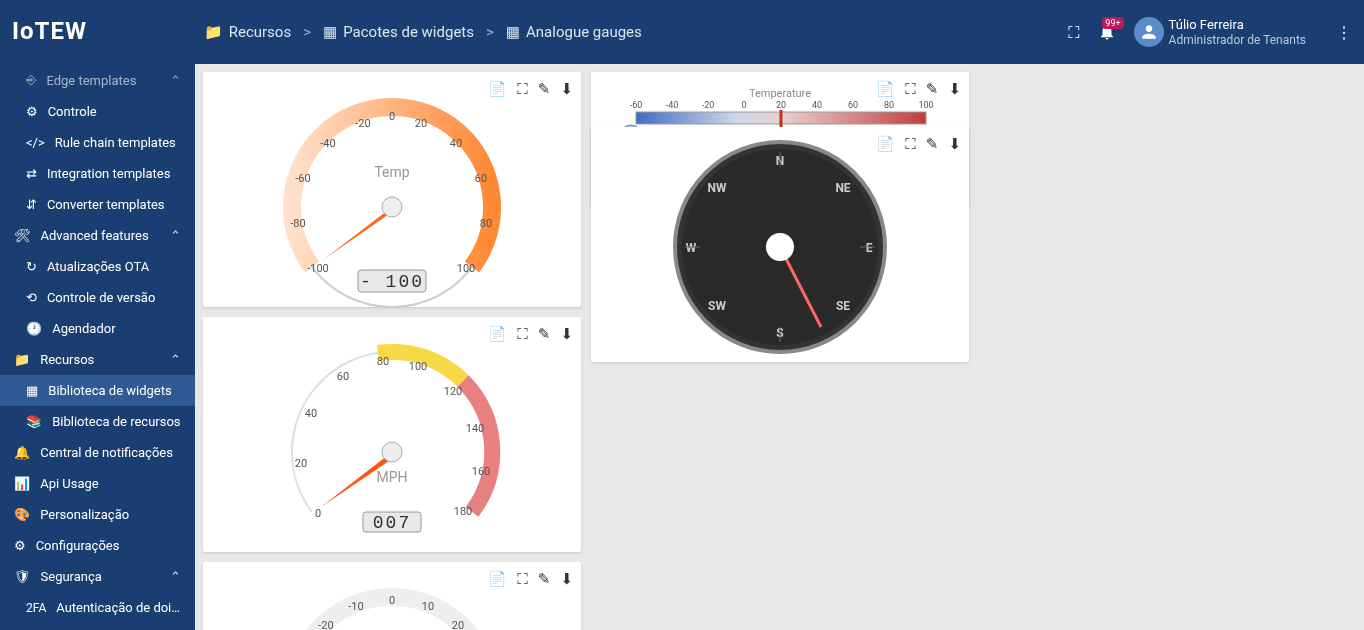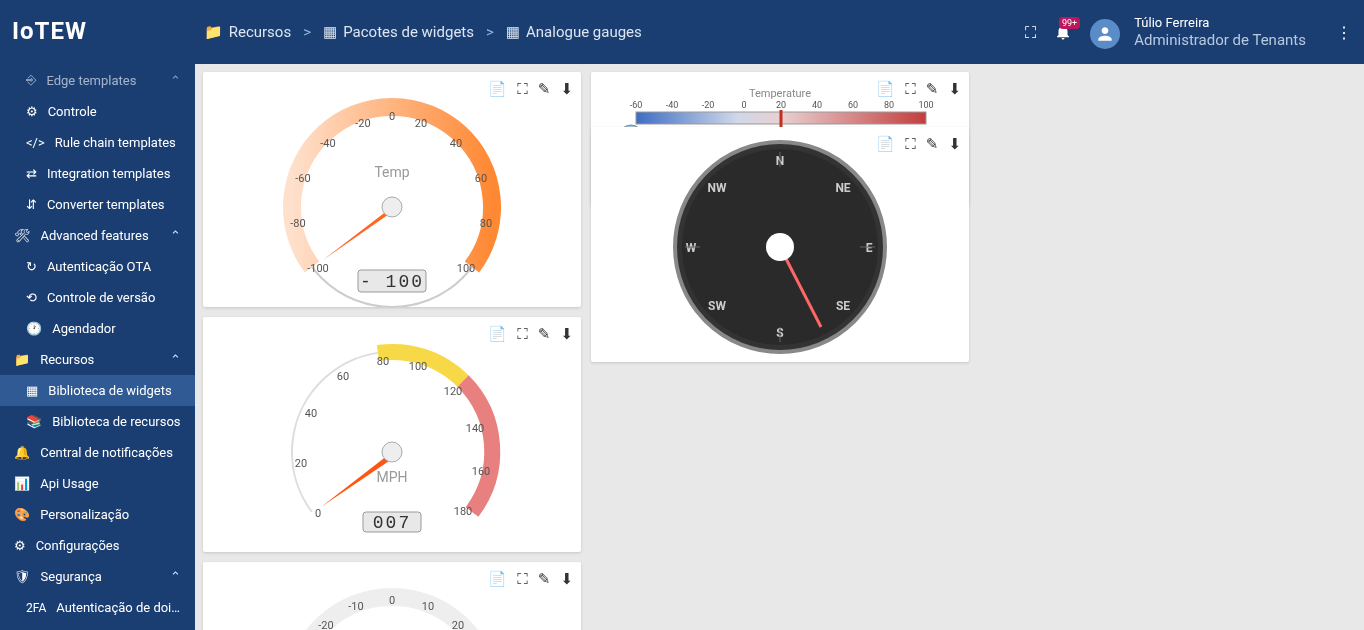--- a/index.html
+++ b/index.html
@@ -7,25 +7,25 @@
 .topbar{background:#1a3e72;height:64px;display:flex;align-items:center;color:#fff;padding:17px 12px}
 .logo{font-size:26px;font-weight:bold;letter-spacing:1px;margin-right:100px;display:flex;align-items:center}
 .logo svg{margin-right:2px}
 .breadcrumb{flex:1;display:flex;align-items:center;gap:12px;font-size:15px}
 .bc-item{display:flex;align-items:center;gap:6px;color:#dce5f0}
 .bc-sep{color:#9db4d4}
 .top-actions{display:flex;align-items:center;gap:18px}
 .icon-btn{cursor:pointer;color:#fff;display:flex;align-items:center;justify-content:center}
 .bell{position:relative}
 .badge{position:absolute;top:-6px;right:-8px;background:#be185d;color:#fff;font-size:9px;padding:1px 3px;border-radius:4px}
-.user{display:flex;align-items:flex-end;gap:14px}
+.user{display:flex;align-items:flex-start;gap:5px}
 .avatar{width:30px;height:30px;background:#5a8dc7;border-radius:50%;display:flex;align-items:center;justify-content:center}
 .user-info{display:flex;flex-direction:column;line-height:1.2}
 .user-name{font-size:13px}
-.user-role{font-size:15px;color:#b8c9de}
+.user-role{font-size:12px;color:#b8c9de}
 .more-v{margin-left:12px;cursor:pointer}
 .layout{display:flex;height:580px}
 .sidebar{width:195px;background:#1a3e72;color:#fff;overflow:hidden;font-size:13px}
 .nav-item{display:flex;align-items:center;gap:10px;padding:8px 14px;cursor:pointer}
 .nav-item.sub{padding-left:26px}
 .nav-item.active{background:#305a94}
 .nav-item.header{justify-content:space-between}
 .nav-label{flex:1;white-space:nowrap;overflow:hidden;text-overflow:ellipsis}
 .chev{color:#cfdbec}
 .content{flex:1;padding:8px;display:flex;flex-wrap:wrap;align-content:flex-start;gap:10px;overflow:auto}
@@ -117,21 +117,21 @@
         <span>⇵</span>
         <span class="nav-label">Converter templates</span>
       </div>
     <div class="nav-item header">
         <span>🛠</span>
         <span class="nav-label">Advanced features</span>
         <span class="chev">⌃</span>
       </div>
     <div class="nav-item sub">
         <span>↻</span>
-        <span class="nav-label">Autenticação OTA</span>
+        <span class="nav-label">Atualizações OTA</span>
       </div>
     <div class="nav-item sub">
         <span>⟲</span>
         <span class="nav-label">Controle de versão</span>
       </div>
     <div class="nav-item sub">
         <span>🕐</span>
         <span class="nav-label">Agendador</span>
       </div>
     <div class="nav-item header">

